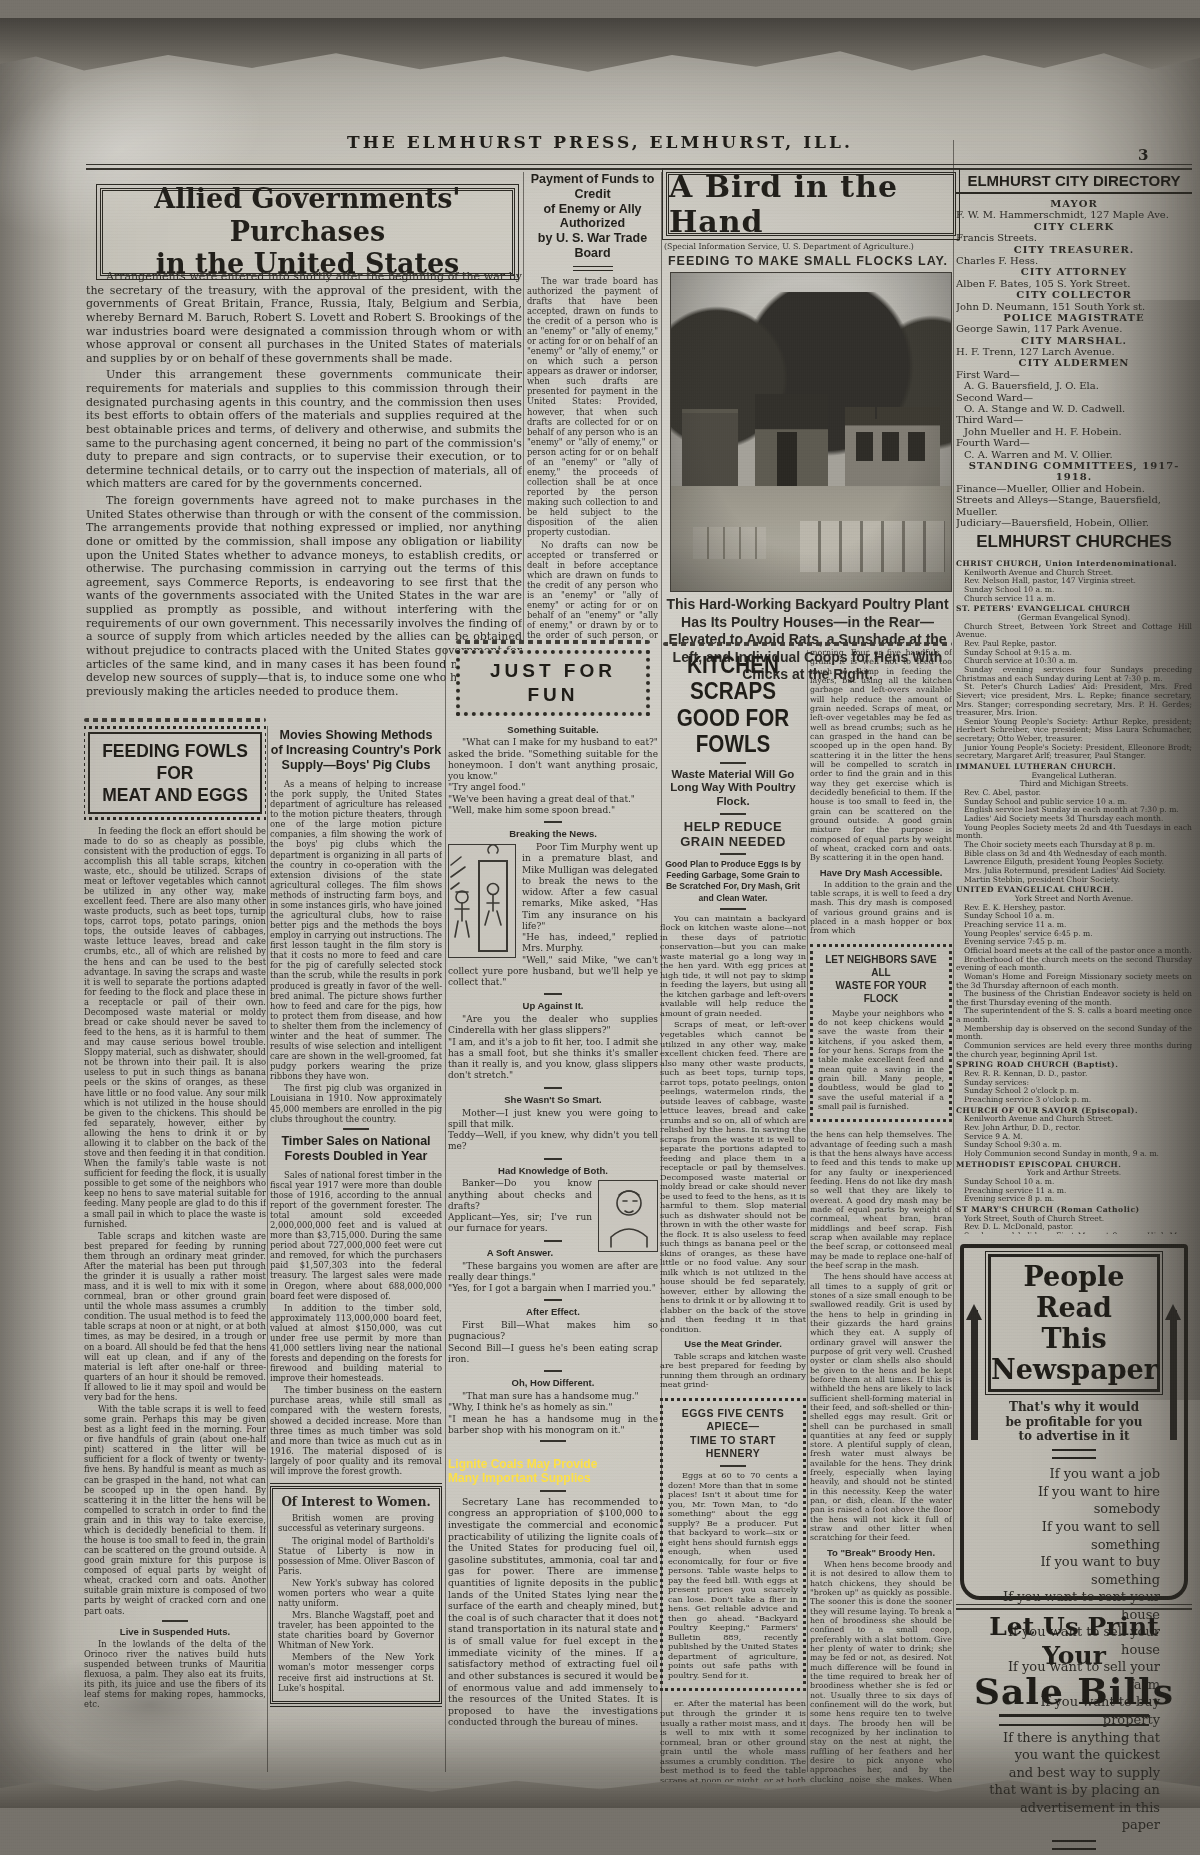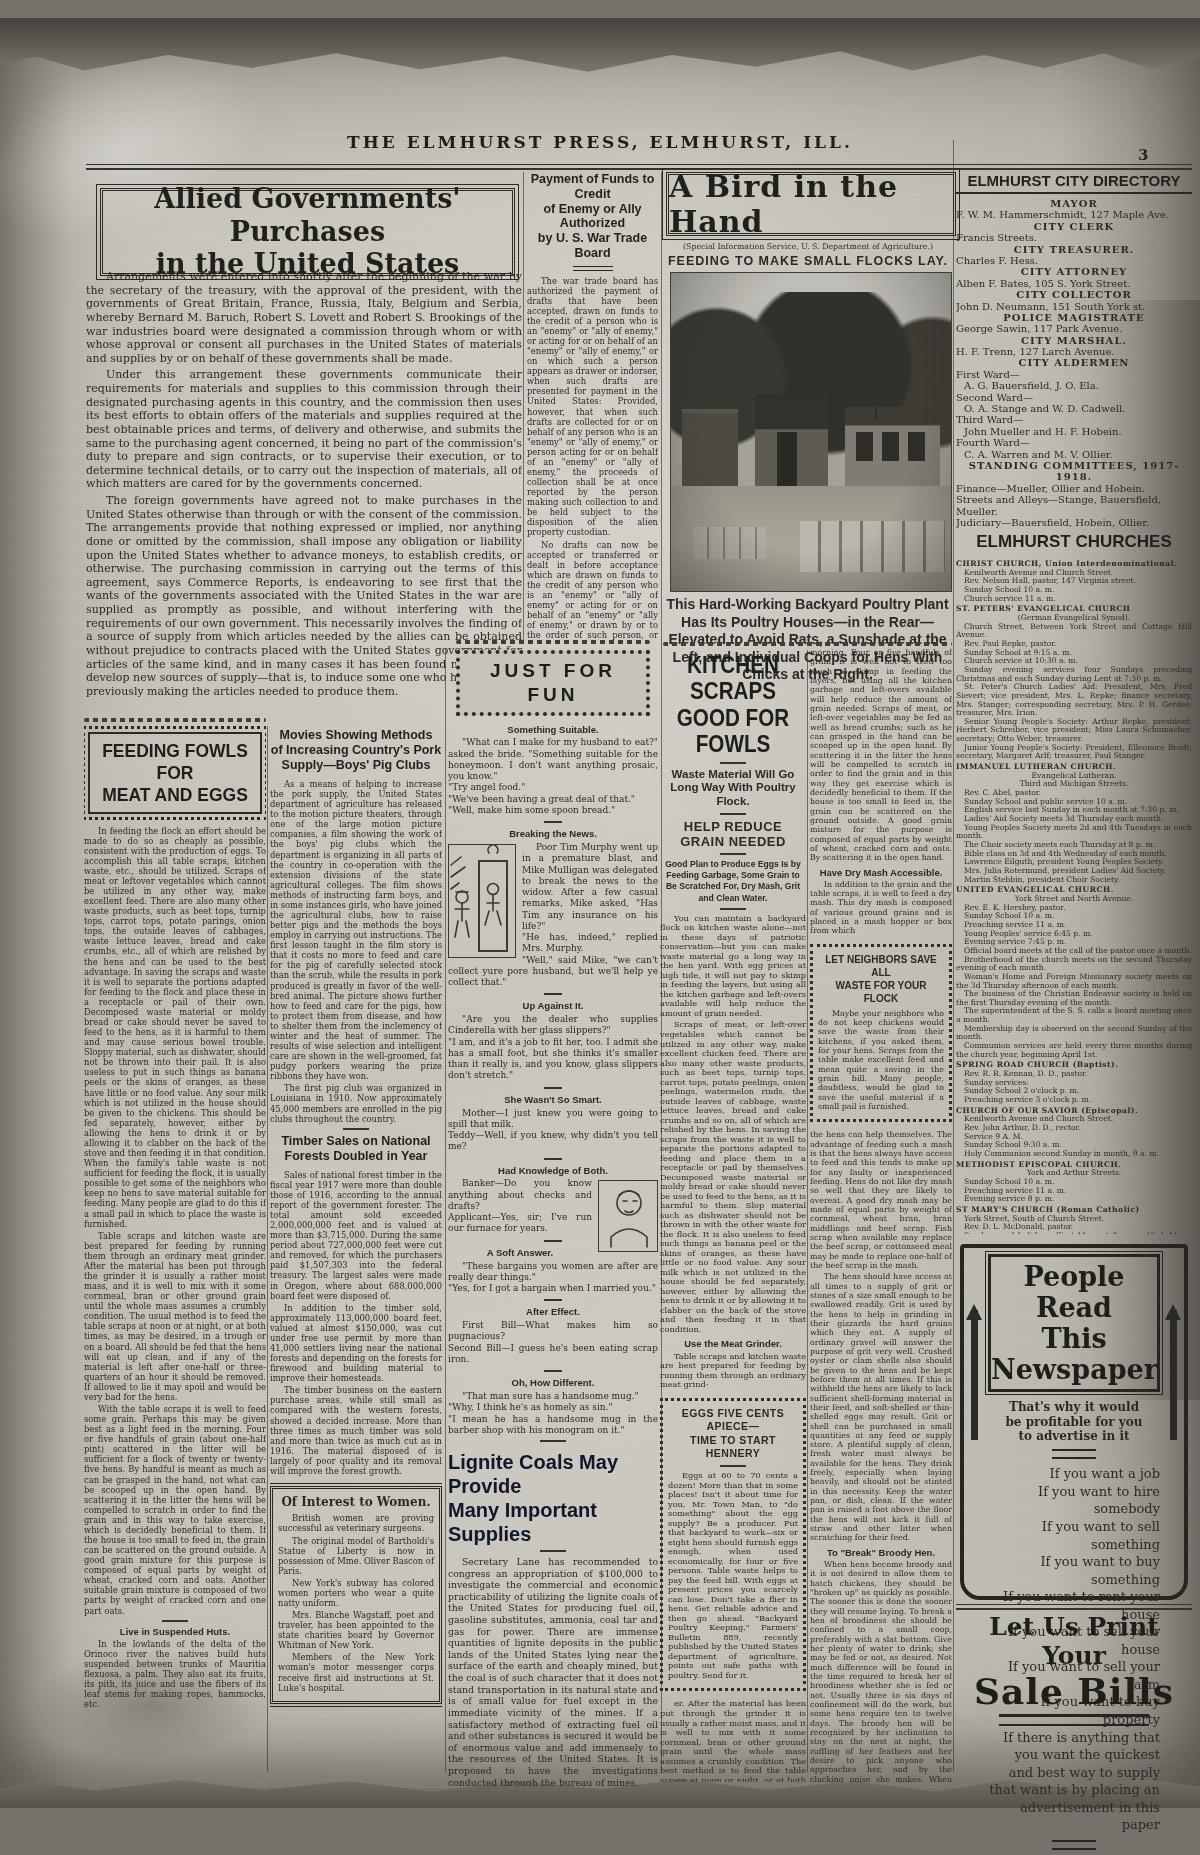--- a/index.html
+++ b/index.html
@@ -47,21 +47,21 @@
   
   #war-col{position:absolute;left:527px;top:172px;width:131px;height:468px;overflow:hidden;}
   #war-title{font-family:"Liberation Sans","DejaVu Sans",sans-serif;font-weight:bold;
     font-size:12.5px;line-height:1.18;text-align:center;color:#211f1a;}
   #war-col .rule{width:40px;height:3px;border-top:1px solid #2a2822;border-bottom:1px solid #2a2822;margin:5px auto;}
   
   #bird-box{position:absolute;left:666px;top:172px;width:284px;height:58px;
     border:3px double #2a2822;outline:1px solid #2a2822;outline-offset:3px;
     display:flex;align-items:center;justify-content:center;}
   #bird-title{font-size:30px;font-weight:bold;color:#211f1a;letter-spacing:1px;}
-  #bird-credit{position:absolute;left:664px;top:242px;width:288px;text-align:center;font-size:7.8px;}
+  #bird-credit{position:absolute;left:664px;top:242px;width:288px;text-align:left;font-size:7.8px;}
   #bird-kicker{position:absolute;left:664px;top:254px;width:288px;text-align:center;
     font-family:"Liberation Sans","DejaVu Sans",sans-serif;font-weight:bold;font-size:12.5px;letter-spacing:1px;}
   #photo{position:absolute;left:670px;top:272px;width:280px;height:318px;
     border:1px solid #3c3933;overflow:hidden;background:#b9b6ae;filter:contrast(.96);}
   .ph{position:absolute;}
   #caption{position:absolute;left:663px;top:596px;width:289px;font-weight:bold;
     font-size:14px;line-height:1.25;text-align:center;
     font-family:"Liberation Sans","DejaVu Sans",sans-serif;}
   
   #dir-title{position:absolute;left:956px;top:172px;width:236px;text-align:center;
@@ -114,21 +114,21 @@
   #women-title{font-weight:bold;font-size:12px;text-align:center;margin-bottom:4px;}
   #colC{left:448px;top:640px;width:210px;height:1146px;font-size:9px;line-height:1.25;z-index:2;}
   #fun-box{border:4px dotted #2e2c26;margin:6px 8px 8px;padding:5px 0;text-align:center;background:#c6c3ba;}
   #fun-title{font-family:"Liberation Sans","DejaVu Sans",sans-serif;font-weight:bold;
     font-size:19px;letter-spacing:4px;color:#1f1d18;}
   .joke-div{width:18px;height:2px;background:#34322c;margin:5px auto;}
   .cartoon{border:1px solid #3a3833;background:rgba(200,197,188,.6);}
   #cartoon1{float:left;width:66px;height:112px;margin:2px 6px 2px 0;}
   #cartoon2{float:right;width:58px;height:70px;margin:2px 0 2px 6px;}
   #lignite-head{font-family:"Liberation Sans","DejaVu Sans",sans-serif;font-weight:bold;
-    font-size:20px;line-height:1.2;margin:8px 0 2px;color:#0f172a;}
+    font-size:12px;line-height:1.2;margin:15px 0 2px;color:#fde047;}
   #colD{left:660px;top:648px;width:146px;height:1134px;font-size:8.2px;line-height:1.16;}
   #kitchen-title{font-family:"Liberation Sans","DejaVu Sans",sans-serif;font-weight:bold;
     font-size:24px;line-height:1.1;text-align:center;transform:scaleX(.86);transform-origin:center;
     color:#1f1d18;margin-top:4px;}
   .deck1{font-family:"Liberation Sans","DejaVu Sans",sans-serif;font-weight:bold;
     font-size:11.5px;line-height:1.2;text-align:center;}
   .deck2{font-family:"Liberation Sans","DejaVu Sans",sans-serif;font-weight:bold;
     font-size:13px;letter-spacing:.5px;text-align:center;}
   .deck3{font-family:"Liberation Sans","DejaVu Sans",sans-serif;font-weight:bold;
     font-size:8.6px;line-height:1.3;text-align:center;}

